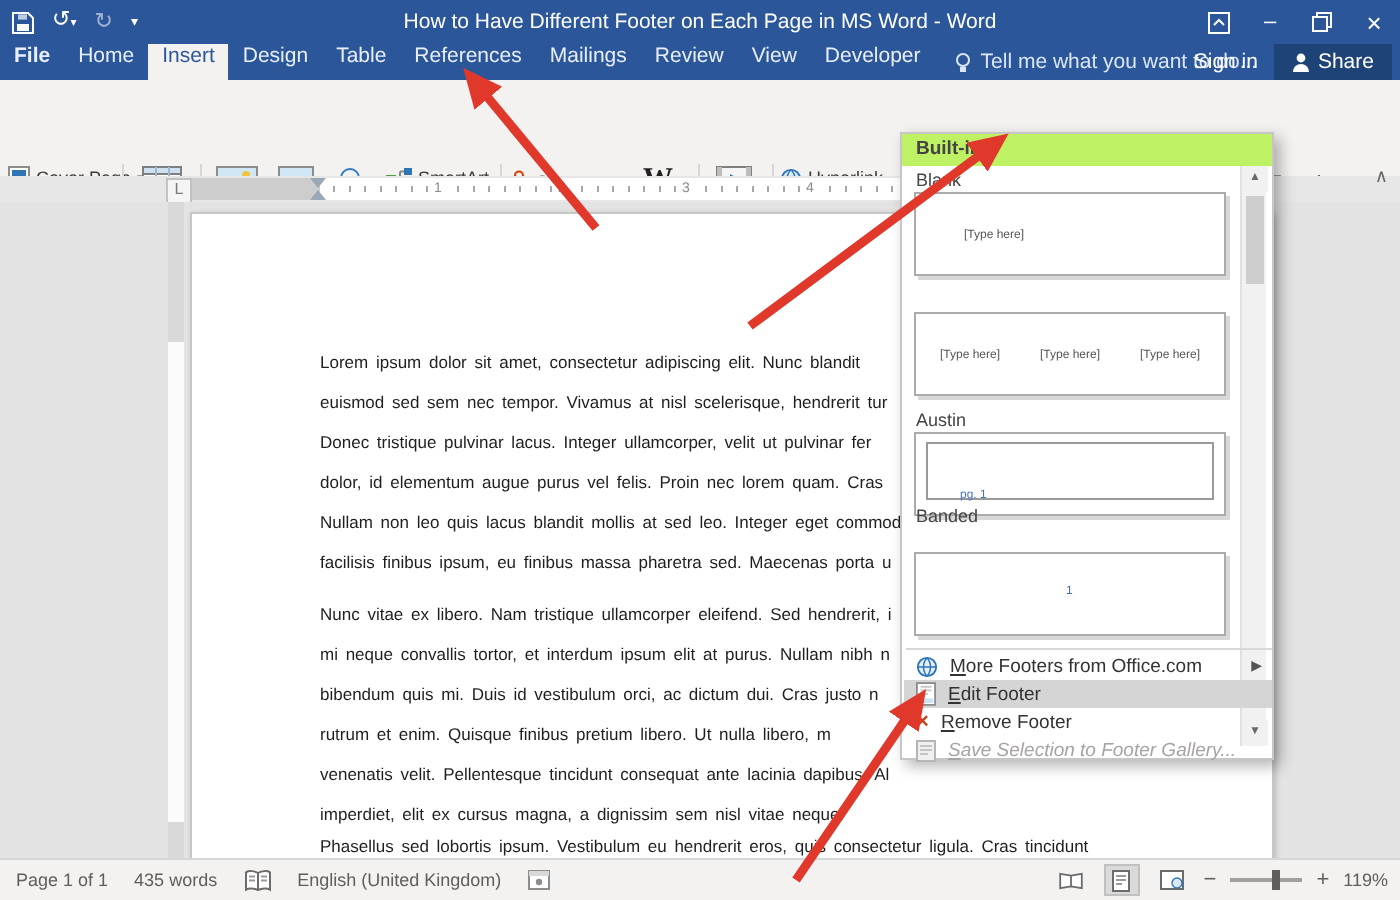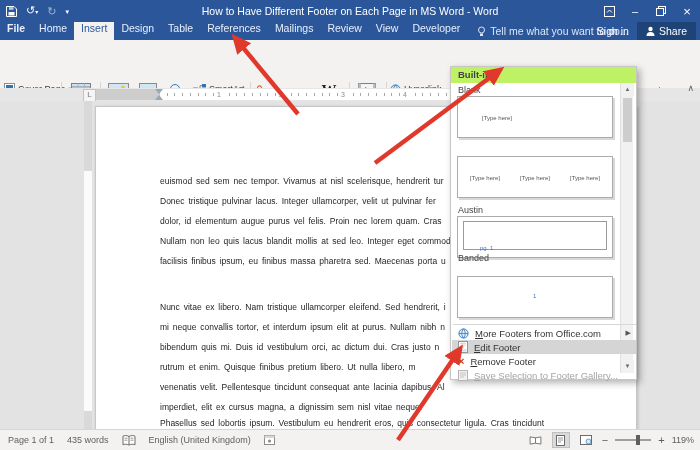--- a/index.html
+++ b/index.html
@@ -431,20 +431,21 @@
     </div>
   </div>
   <div class="abs tabsel">L</div>
 
   <div class="abs docarea">
     <div class="abs vruler">
         <div class="abs vrw"></div>
       </div>
     <div class="abs page">
       <div class="abs para" style="top:64px;">
+        <div class="dl">Lorem ipsum dolor sit amet, consectetur adipiscing elit. Nunc blandit</div>
         <div class="dl">euismod sed sem nec tempor. Vivamus at nisl scelerisque, hendrerit tur</div>
         <div class="dl">Donec tristique pulvinar lacus. Integer ullamcorper, velit ut pulvinar fer</div>
         <div class="dl">dolor, id elementum augue purus vel felis. Proin nec lorem quam. Cras</div>
         <div class="dl">Nullam non leo quis lacus blandit mollis at sed leo. Integer eget commod</div>
         <div class="dl">facilisis finibus ipsum, eu finibus massa pharetra sed. Maecenas porta u</div>
       </div>
       <div class="abs para" style="top:190px;">
         <div class="dl">Nunc vitae ex libero. Nam tristique ullamcorper eleifend. Sed hendrerit, i</div>
         <div class="dl">mi neque convallis tortor, et interdum ipsum elit at purus. Nullam nibh n</div>
         <div class="dl">bibendum quis mi. Duis id vestibulum orci, ac dictum dui. Cras justo n</div>
@@ -509,21 +510,21 @@
             <rect x="1.5" y="9" width="8" height="2.5" fill="#cfe0f1"></rect>
             <path d="M2.5 2.5 h6 M2.5 4.5 h6 M2.5 6.5 h4" stroke="#c8c8c8"></path>
           </svg>
       </span>
       <span class="lab">Edit Footer</span>
     </div>
     <div class="abs mi" style="top:287px;">
       <span style="color:#c43e1c;font-weight:bold;font-size:11px;line-height:11px;">×</span>
       <span class="lab">Remove Footer</span>
     </div>
-    <div class="abs mi dis" style="top:301px;">
+    <div class="abs mi dis" style="top:301px;font-style:italic;">
       <span>
         <svg width="10" height="11" viewBox="0 0 10 11">
             <rect x=".5" y=".5" width="9" height="10" fill="#f0f0f0" stroke="#b5b5b5"></rect>
             <path d="M2 3 h6 M2 5 h6 M2 7 h4" stroke="#c5c5c5"></path>
           </svg>
       </span>
       <span class="lab">Save Selection to Footer Gallery...</span>
     </div>
   </div>
 

